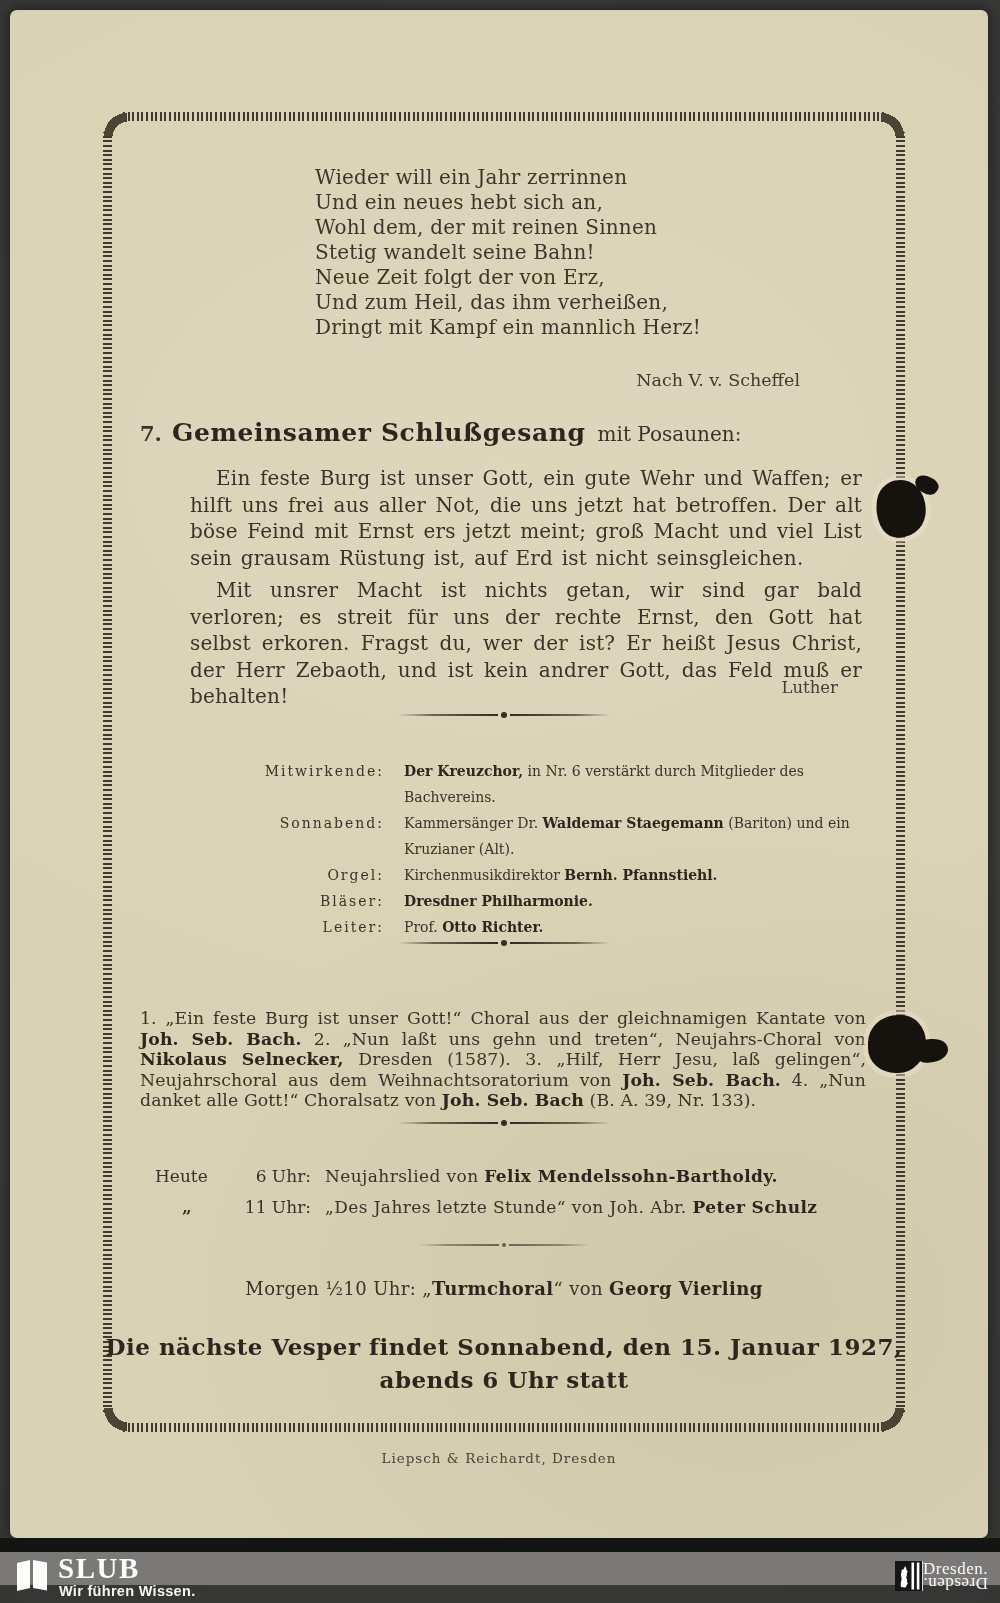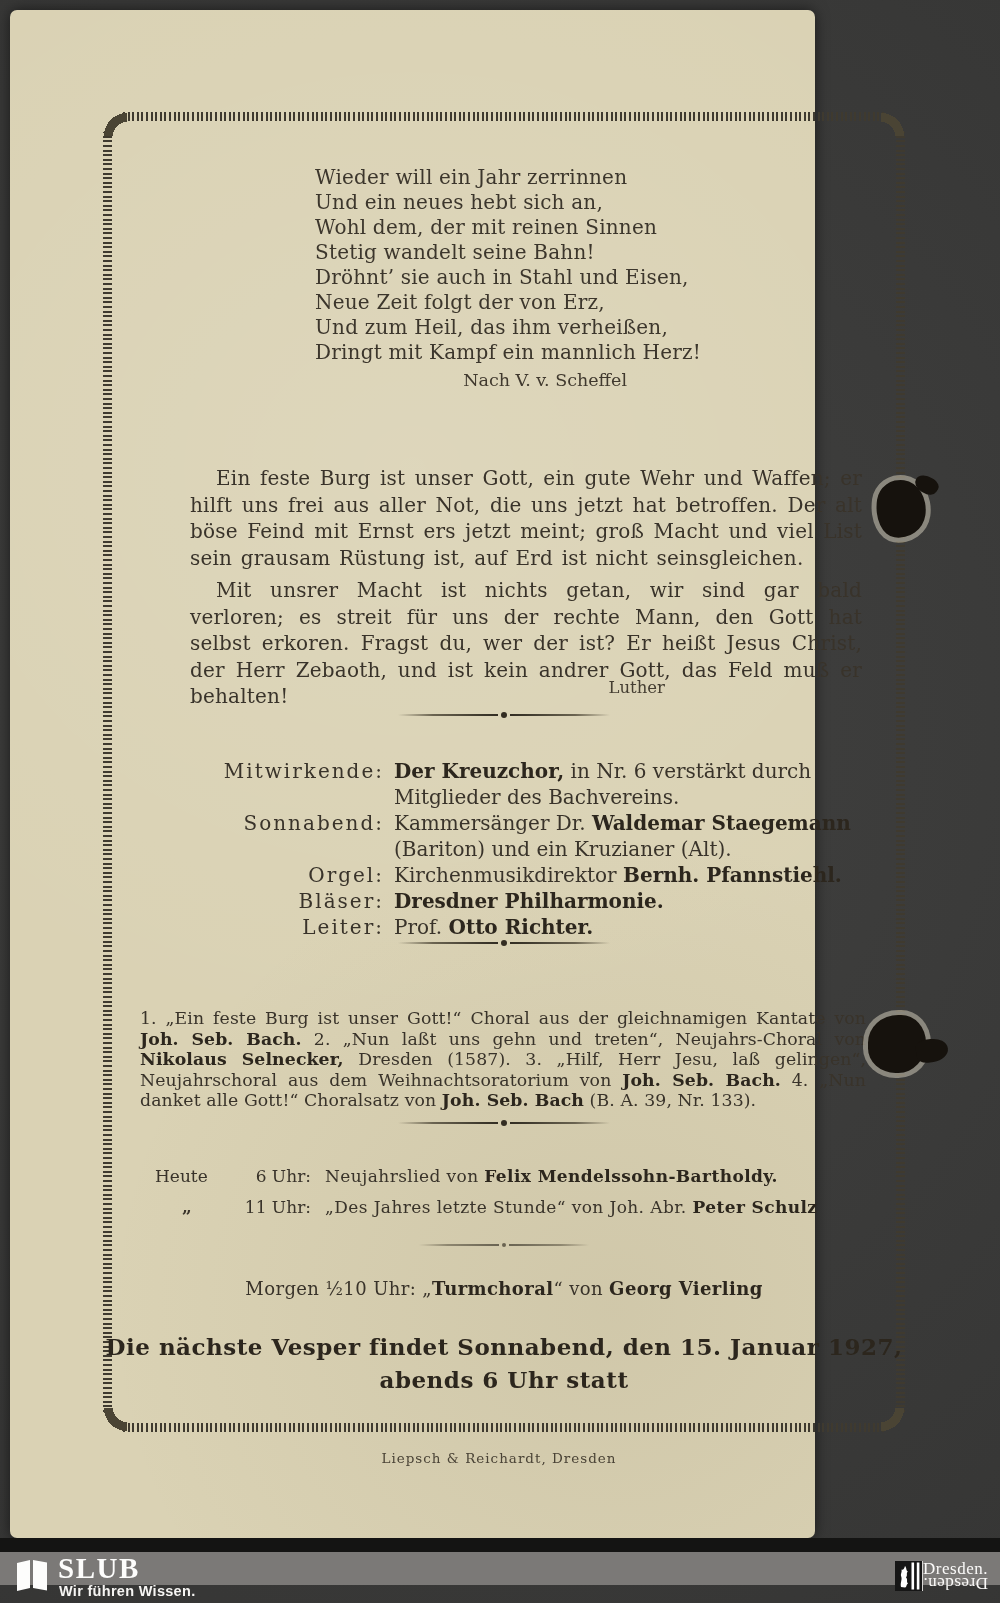--- a/index.html
+++ b/index.html
@@ -7,21 +7,21 @@
     width:1000px;height:1603px;
     font-family:"DejaVu Serif","Liberation Serif",serif;
     background:#2e2e2e;
     overflow:hidden;
   }
   .stage{position:relative;width:1000px;height:1603px;background:
     radial-gradient(ellipse 140% 100% at 50% 45%, #414140 0%, #353534 70%, #262626 100%);}
 
   
   .paper{
-    position:absolute;left:10px;top:10px;width:805px;height:1528px;
+    position:absolute;left:10px;top:10px;width:978px;height:1528px;
     background:
       radial-gradient(ellipse 120% 55% at 50% 30%, rgba(255,255,255,.10), transparent 70%),
       radial-gradient(ellipse 90% 45% at 75% 85%, rgba(120,108,78,.10), transparent 70%),
       #dad2b4;
     border-radius:7px;
     box-shadow:0 0 14px rgba(0,0,0,.55);
     color:#39332a;
   }
 
   
@@ -61,22 +61,22 @@
   .divider .dl,.divider .dr{height:2px;width:100px;}
   .divider .dl{background:linear-gradient(90deg,transparent,#6a6350 35%,#3c372b 85%,#332e23);}
   .divider .dr{background:linear-gradient(90deg,#332e23,#3c372b 15%,#6a6350 65%,transparent);}
   .divider .dot{width:6px;height:6px;border-radius:50%;background:#332d22;}
   .divider.faint{opacity:.65;}
   .divider.faint .dl,.divider.faint .dr{width:80px;height:1.6px;}
   .divider.faint .dot{width:4px;height:4px;}
 
   
   .participants{position:absolute;left:112px;top:748px;width:745px;
-    display:grid;grid-template-columns:262px 470px;column-gap:10px;
-    font-size:20px;line-height:26px;}
+    display:grid;grid-template-columns:262px 470px;column-gap:20px;
+    font-size:14px;line-height:26px;}
   .p-label{text-align:right;letter-spacing:2px;color:#39332a;}
   .p-value{text-align:left;}
 
   
   .turm-heading{position:absolute;left:175px;top:971px;font-size:17.5px;letter-spacing:.3px;white-space:nowrap;}
   .turm-heading .seg-bold{letter-spacing:1px;}
   .turm-body{position:absolute;left:130px;top:998px;width:726px;margin:0;
     font-size:17.3px;line-height:20.6px;text-align:justify;letter-spacing:.1px;}
 
   
@@ -141,30 +141,32 @@
       <div class="corner tr"></div>
       <div class="corner bl"></div>
       <div class="corner br"></div>
     </div>
 
     <div class="poem">
         <div class="line">Wieder will ein Jahr zerrinnen</div>
         <div class="line">Und ein neues hebt sich an,</div>
         <div class="line">Wohl dem, der mit reinen Sinnen</div>
         <div class="line">Stetig wandelt seine Bahn!</div>
-        <div class="line">Dröhnt’ sie auch in Stahl und Eisen,</div>
         <div class="line">Neue Zeit folgt der von Erz,</div>
         <div class="line">Und zum Heil, das ihm verheißen,</div>
         <div class="line">Dringt mit Kampf ein mannlich Herz!</div>
       </div>
     <div class="poem-attr">Nach V. v. Scheffel</div>
 
+    <div class="hymn-heading">
+      <span class="num">7.</span><span class="title">Gemeinsamer Schlußgesang</span><span class="sub">mit Posaunen:</span>
+    </div>
 
     <p class="verse v1">Ein feste Burg ist unser Gott, ein gute Wehr und Waffen; er hilft uns frei aus aller Not, die uns jetzt hat betroffen. Der alt böse Feind mit Ernst ers jetzt meint; groß Macht und viel List sein grausam Rüstung ist, auf Erd ist nicht seinsgleichen.</p>
-    <p class="verse v2">Mit unsrer Macht ist nichts getan, wir sind gar bald verloren; es streit für uns der rechte Mann, den Gott hat selbst erkoren. Fragst du, wer der ist? Er heißt Jesus Christ, der Herr Zebaoth, und ist kein andrer Gott, das Feld muß er behalten!</p>
+    <p class="verse v2">Mit unsrer Macht ist nichts getan, wir sind gar bald verloren; es streit für uns der rechte Ernst, den Gott hat selbst erkoren. Fragst du, wer der ist? Er heißt Jesus Christ, der Herr Zebaoth, und ist kein andrer Gott, das Feld muß er behalten!</p>
     <div class="hymn-attr">Luther</div>
 
     <div class="divider" style="top:702px;">
       <span class="dl"></span>
         <span class="dot"></span>
         <span class="dr"></span>
     </div>
 
     <div class="participants">
       <div class="p-label">Mitwirkende:</div>

